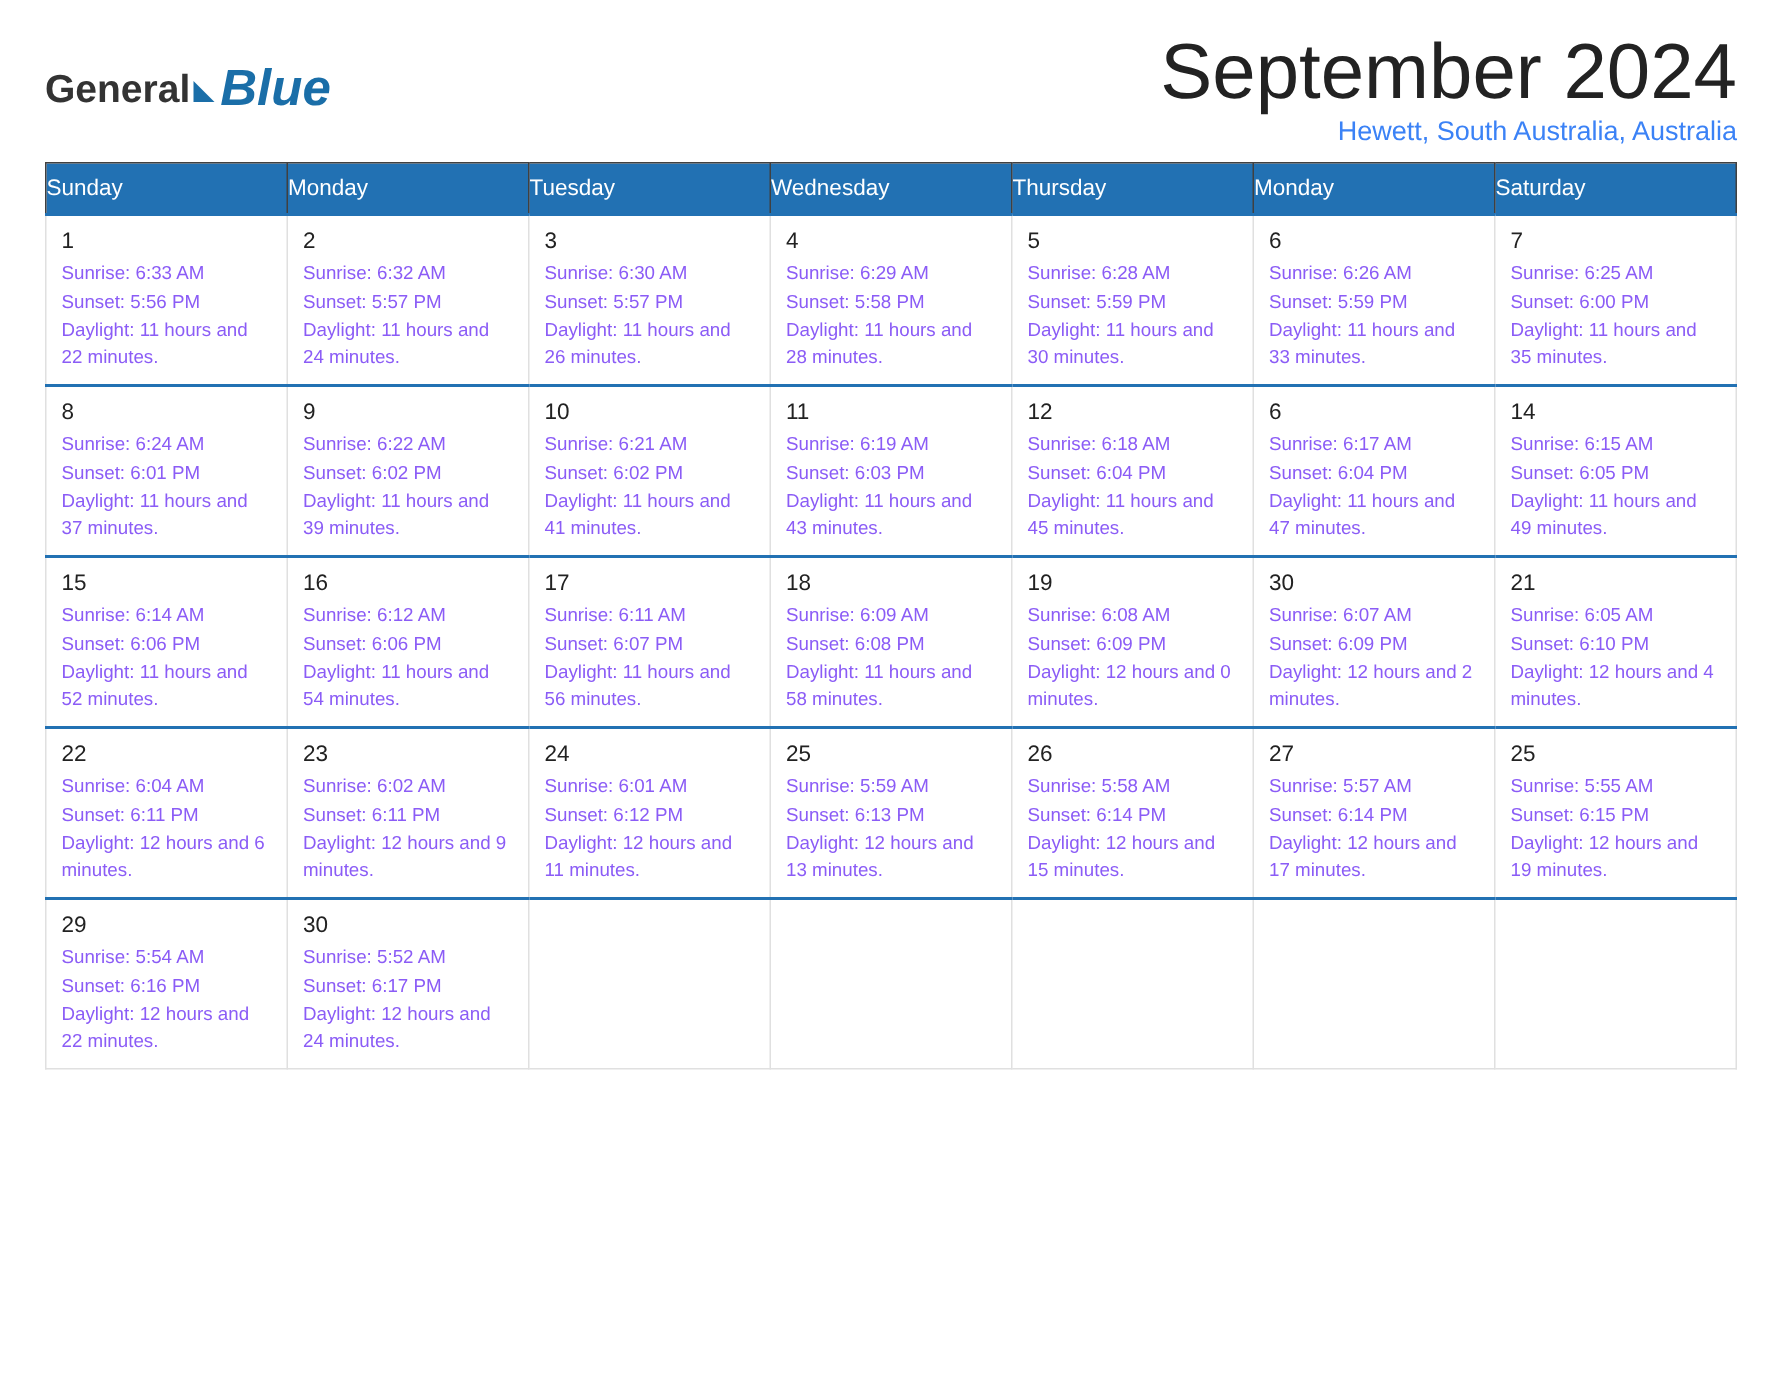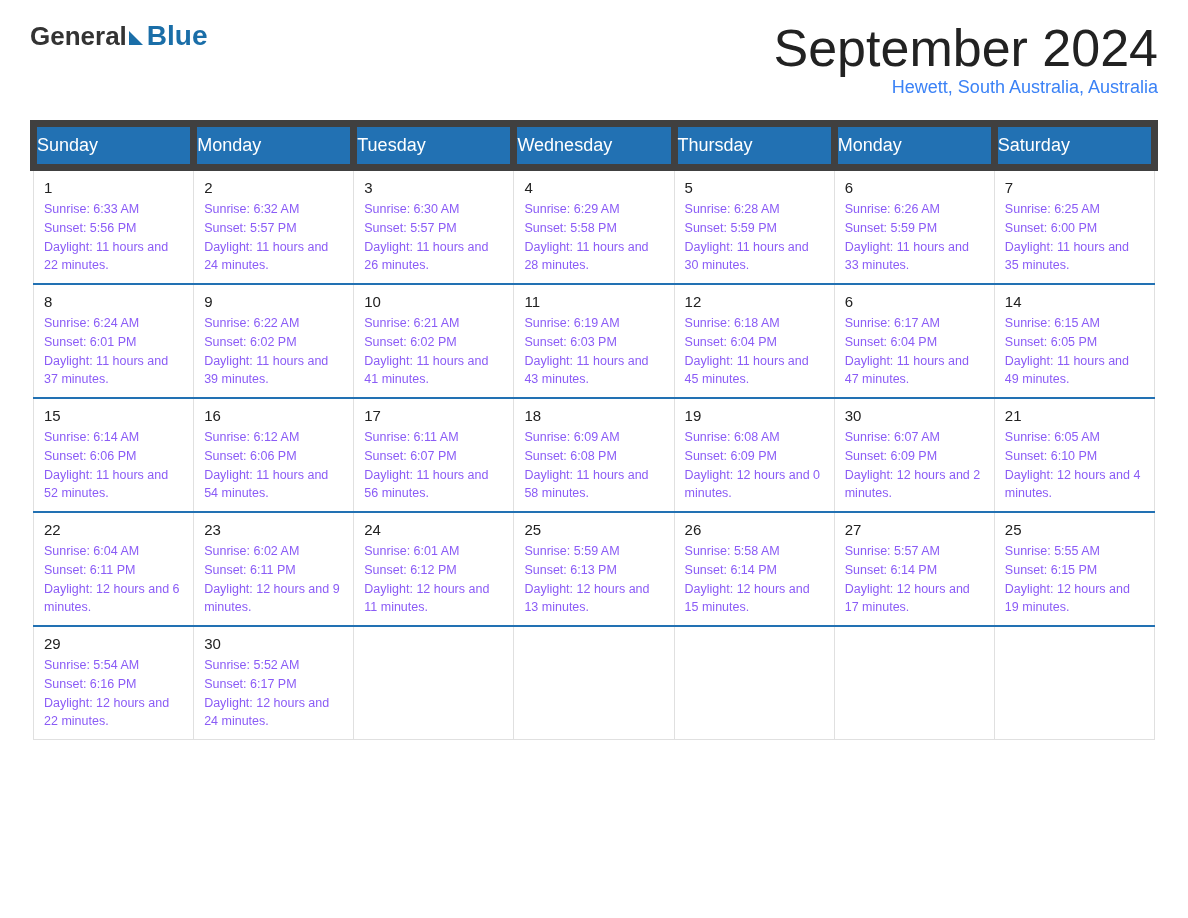--- a/index.html
+++ b/index.html
@@ -7,22 +7,22 @@
       font-family: Arial, sans-serif;
       background: #fff;
       color: #222;
       width: 1188px;
       min-height: 918px;
       padding: 20px 30px;
     }
     .header {
       display: flex;
       justify-content: space-between;
-      align-items: flex-start;
-      margin-bottom: 22px;
+      align-items: center;
+      margin-bottom: 10px;
     }
     .logo {
       display: flex;
       flex-direction: column;
       align-items: flex-start;
     }
     .logo-text {
       display: flex;
       align-items: center;
       gap: 0;
@@ -36,24 +36,25 @@
       width: 0;
       height: 0;
       border-left: 14px solid #1a6ea8;
       border-top: 14px solid transparent;
       border-bottom: 0px solid transparent;
       margin-left: 2px;
       margin-top: 4px;
       display: inline-block;
     }
     .logo-blue {
-      font-size: 28px;
+      font-size: 34px;
       font-weight: bold;
       color: #1a6ea8;
       margin-left: 4px;
+      font-style: italic;
     }
     .title-section {
       text-align: right;
     }
     .month-title {
       font-size: 52px;
       font-weight: normal;
       color: #222;
       line-height: 1.1;
     }
@@ -63,25 +64,25 @@
       font-weight: normal;
     }
     .calendar {
       width: 100%;
       border-collapse: collapse;
       margin-top: 5px;
     }
     .calendar th {
       background-color: #2271b3;
       color: #fff;
-      font-size: 18px;
+      font-size: 15px;
       font-weight: normal;
       padding: 8px 0;
       text-align: left;
-      border: 7px solid #404040;
+      border: 1px solid #404040;
     }
     .calendar td {
       vertical-align: top;
       padding: 8px 10px;
       border: 1px solid #ccc;
       border-top: 2px solid #2271b3;
       font-size: 13px;
       color: #333;
       width: 14.28%;
       min-height: 90px;

